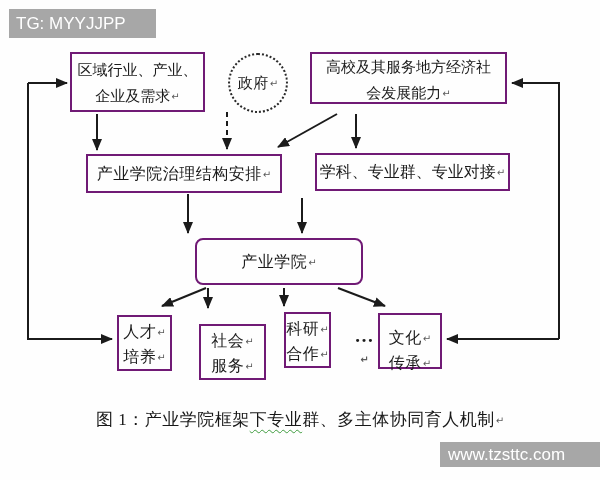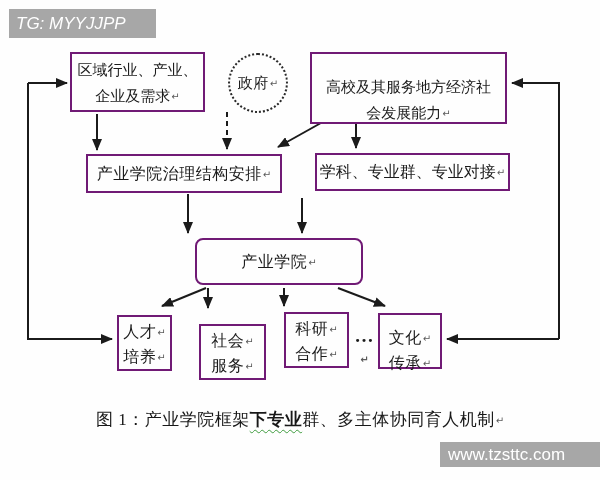--- a/index.html
+++ b/index.html
@@ -5,48 +5,48 @@
   html,body{margin:0;padding:0;background:#ffffff;}
   #stage{
     position:relative;width:600px;height:480px;background:#fefefe;overflow:hidden;
     font-family:"Liberation Serif","DejaVu Serif",serif;color:#1b1b1b;
   }
   .banner{
     position:absolute;background:#a7a7a7;color:#ffffff;
     font-family:"Liberation Sans","DejaVu Sans",sans-serif;
     white-space:nowrap;overflow:hidden;
   }
-  #banner-top{left:9px;top:9px;width:140px;height:29px;line-height:29px;font-size:17px;padding-left:7px;font-style:italic;}
+  #banner-top{left:9px;top:9px;width:140px;height:29px;line-height:29px;font-size:17px;padding-left:7px;}
   #banner-bottom{left:440px;top:442px;width:160px;height:25px;line-height:25px;font-size:17px;padding-left:8px;}
   .node{
     position:absolute;box-sizing:border-box;border:2px solid #701a75;background:#fefefe;
     text-align:center;font-size:16px;letter-spacing:0.5px;
   }
   #node-region{left:70px;top:52px;width:135px;height:60px;padding-top:3px;line-height:26px;font-size:15px;letter-spacing:0;}
   #node-government{left:228px;top:53px;width:60px;height:60px;border:2px dotted #2a2a2a;border-radius:50%;line-height:56px;font-size:15px;}
-  #node-university{left:310px;top:52px;width:197px;height:72px;padding-top:20px;line-height:26px;font-size:15px;letter-spacing:0;}
+  #node-university{left:310px;top:52px;width:197px;height:52px;padding-top:0;line-height:26px;font-size:15px;letter-spacing:0;}
   #node-governance{left:86px;top:154px;width:196px;height:39px;line-height:35px;}
   #node-discipline{left:315px;top:153px;width:195px;height:38px;line-height:34px;letter-spacing:0;}
   #node-college{left:195px;top:238px;width:168px;height:47px;line-height:43px;border-radius:8px;}
   #node-talent{left:117px;top:315px;width:55px;height:56px;padding-top:3px;line-height:24px;}
   #node-social{left:199px;top:324px;width:67px;height:56px;padding-top:3px;line-height:24px;}
-  #node-research{left:284px;top:312px;width:65px;height:56px;padding-top:3px;line-height:24px;}
+  #node-research{left:284px;top:312px;width:47px;height:56px;padding-top:3px;line-height:24px;}
   #node-culture{left:378px;top:313px;width:64px;height:56px;padding-top:11px;line-height:24px;}
   #ellipsis{position:absolute;left:350px;top:325px;width:28px;text-align:center;font-size:19px;font-weight:bold;color:#1b1b1b;}
   .mark{
     font-family:"DejaVu Sans",sans-serif;font-size:10px;color:#5a5a5a;
     margin-left:1px;vertical-align:1px;letter-spacing:0;
   }
   #caption{
     position:absolute;left:0;top:408px;width:600px;text-align:center;
     font-size:17px;letter-spacing:0.5px;color:#181818;
   }
   #caption .wavy{
     text-decoration-line:underline;text-decoration-style:wavy;
-    text-decoration-color:#3f9c3f;text-decoration-thickness:1px;text-underline-offset:4px;font-weight:bold;
+    text-decoration-color:#3f9c3f;text-decoration-thickness:1px;text-underline-offset:4px;
   }
   svg#connectors{position:absolute;left:0;top:0;z-index:0;}
   .node,.banner,#caption,#ellipsis{z-index:1;}
 </style>
 </head>
 <body>
 
 <div id="stage">
 
   <svg id="connectors" width="600" height="480" viewBox="0 0 600 480">

